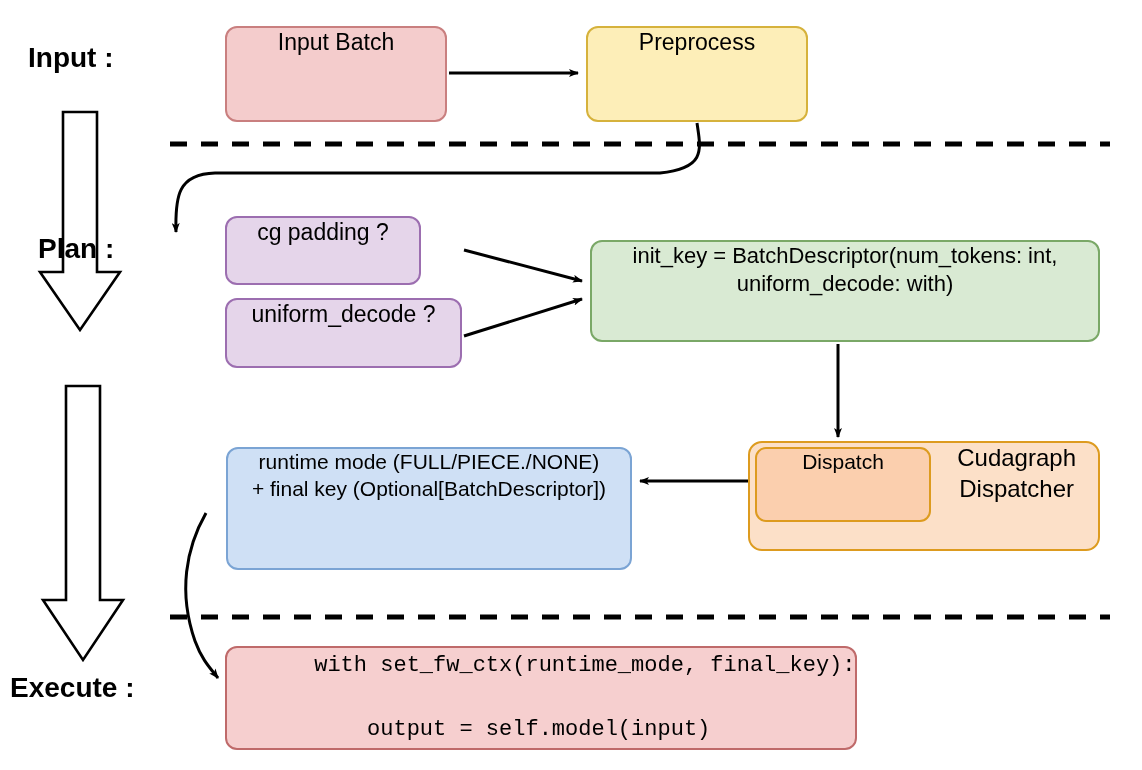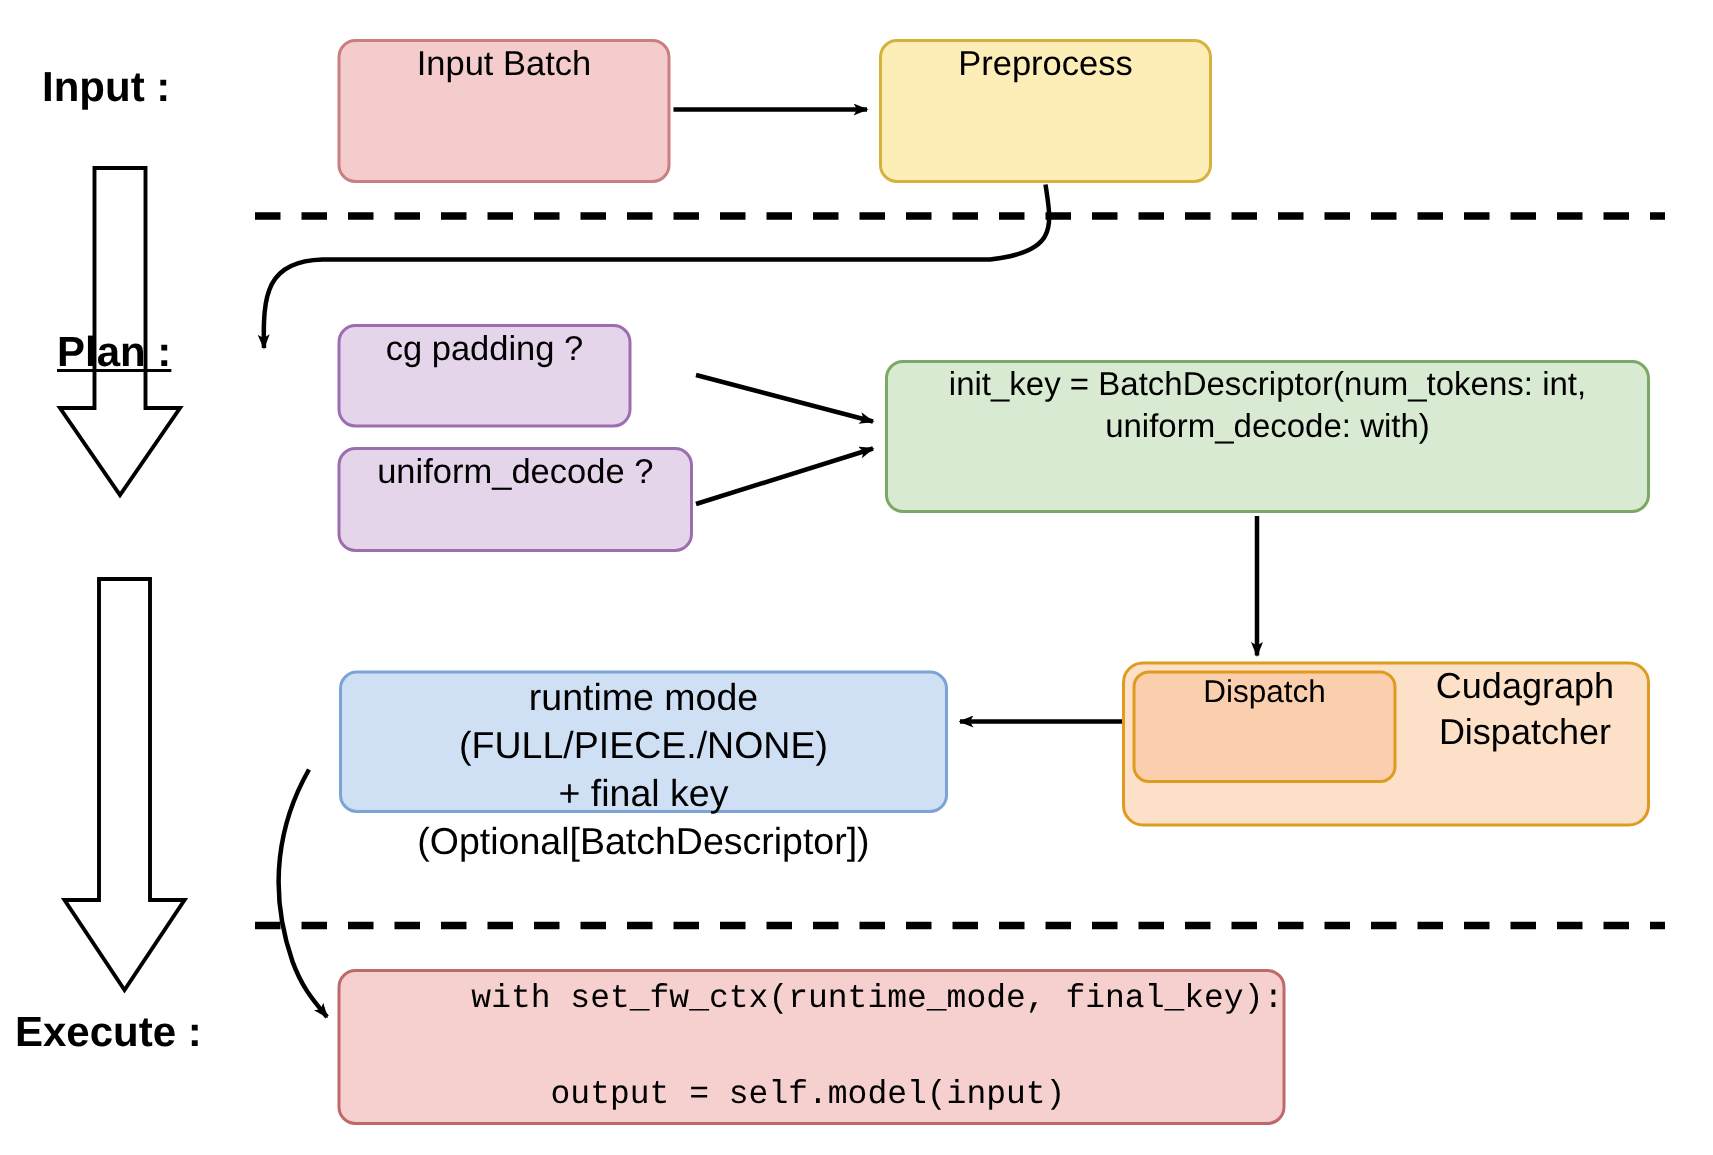--- a/index.html
+++ b/index.html
@@ -81,40 +81,40 @@
     padding-right: 22px;
     border-radius: 14px;
   }
   #node-dispatch {
     left: 755px; top: 447px; width: 176px; height: 75px;
     background: #fbcfae; border-color: #dd9b1f;
     font-size: 21px;
     border-radius: 11px;
   }
   #node-runtime-mode {
-    left: 226px; top: 447px; width: 406px; height: 95px;
+    left: 226px; top: 447px; width: 406px; height: 123px;
     background: #cfe0f5; border-color: #7ba4d4;
-    font-size: 25px;
+    font-size: 21px;
     padding: 0 8px;
   }
   #node-execute-code {
     left: 225px; top: 646px; width: 632px; height: 104px;
     background: #f6cfcf; border-color: #bf6a6a;
     font-family: "Liberation Mono", "DejaVu Sans Mono", monospace;
     font-size: 22px;
     justify-content: flex-start;
     align-items: center;
     text-align: left;
     padding-left: 8px;
     white-space: pre;
     line-height: 1.45;
   }
 
   #label-input  { left: 28px;  top: 42px;  }
-  #label-plan   { left: 38px;  top: 219px; text-decoration: underline; }
+  #label-plan   { left: 38px;  top: 233px; }
   #label-exec   { left: 10px;  top: 672px; }
 </style>
 </head>
 <body>
 
 <div id="canvas">
 
   <svg class="layer" viewBox="0 0 1142 770">
     <defs>
       <marker id="arrowhead" markerWidth="10" markerHeight="8" refX="9" refY="4" orient="auto" markerUnits="userSpaceOnUse">

